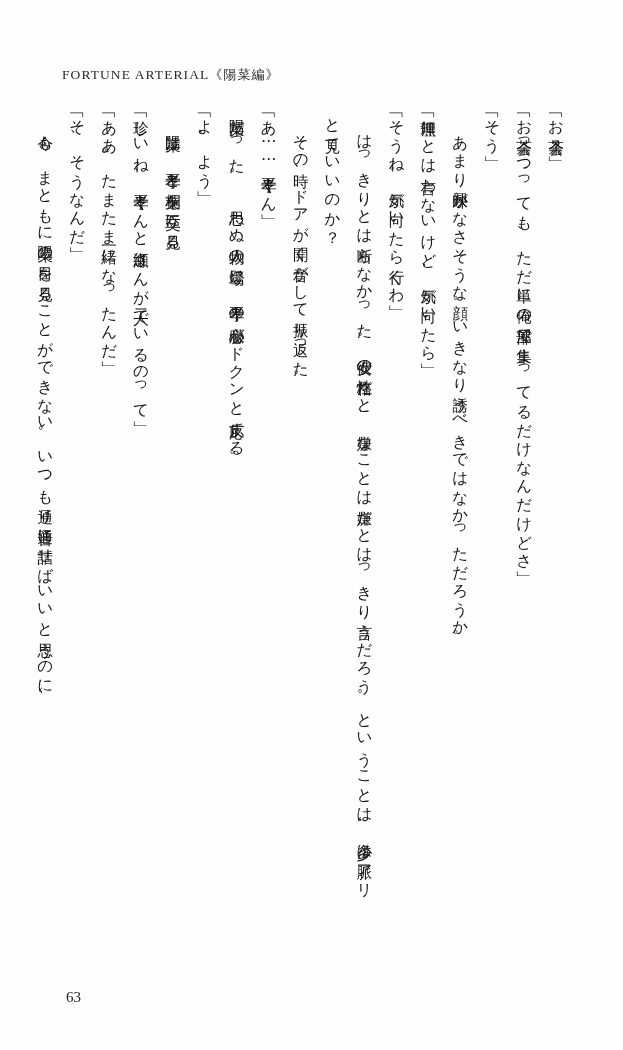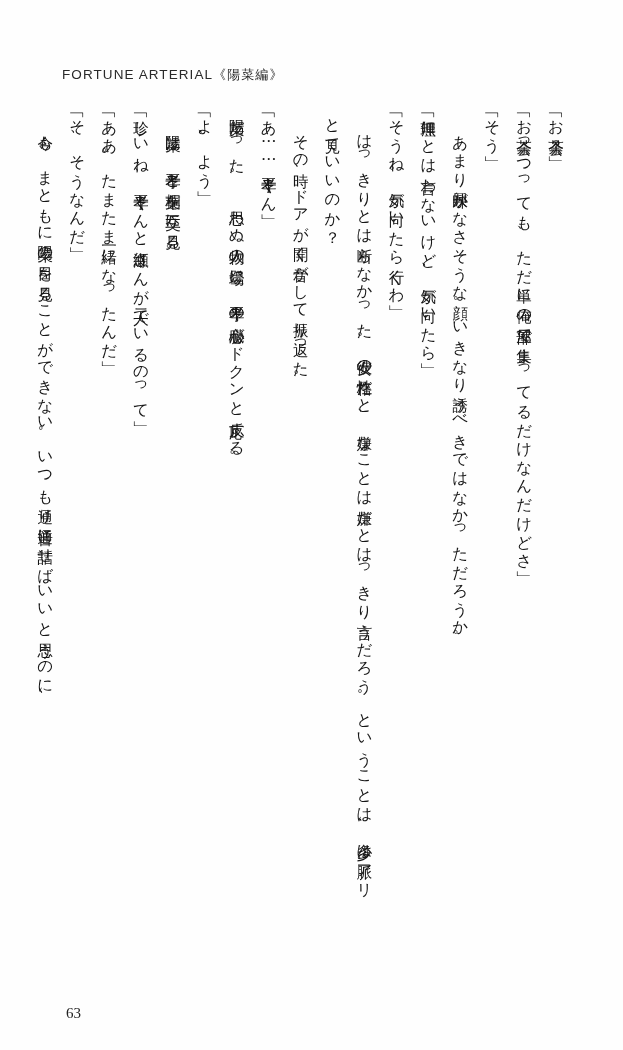--- a/index.html
+++ b/index.html
@@ -22,21 +22,21 @@
     width: 623px;
     height: 1050px;
     background: #fefefe;
   }
 
   
   .running-head {
     position: absolute;
     top: 66px;
     left: 62px;
-    font-family: Liberation Sans, sans-serif;
+    font-family: Liberation Serif, serif;
     font-size: 13.5px;
     letter-spacing: 0.08em;
     color: #2a2a2a;
     white-space: nowrap;
   }
   .running-head .title-latin {
     font-variant: small-caps;
   }
   .running-head .title-cjk {
     font-size: 13px;
@@ -62,21 +62,21 @@
     padding: 0;
     text-indent: 0;
   }
   .text-body p.indent {
     text-indent: 1em;
   }
 
   
   .folio {
     position: absolute;
-    bottom: 28px;
+    bottom: 44px;
     left: 66px;
     font-family: "Liberation Serif", "DejaVu Serif", serif;
     font-size: 15px;
     color: #232323;
   }
 </style>
 </head>
 <body>
 
 <div class="page">

